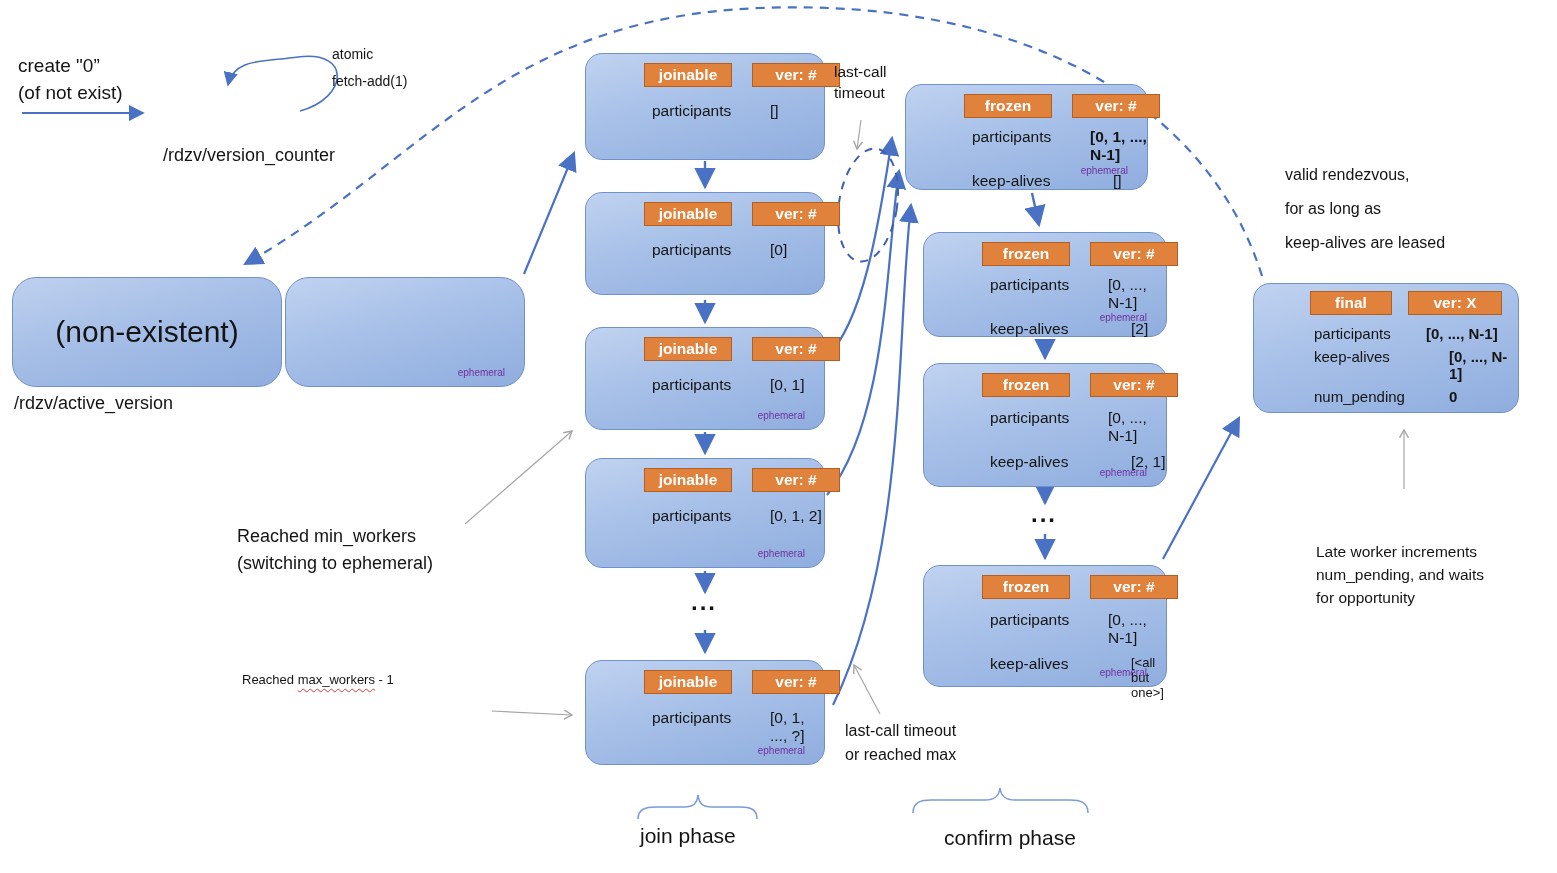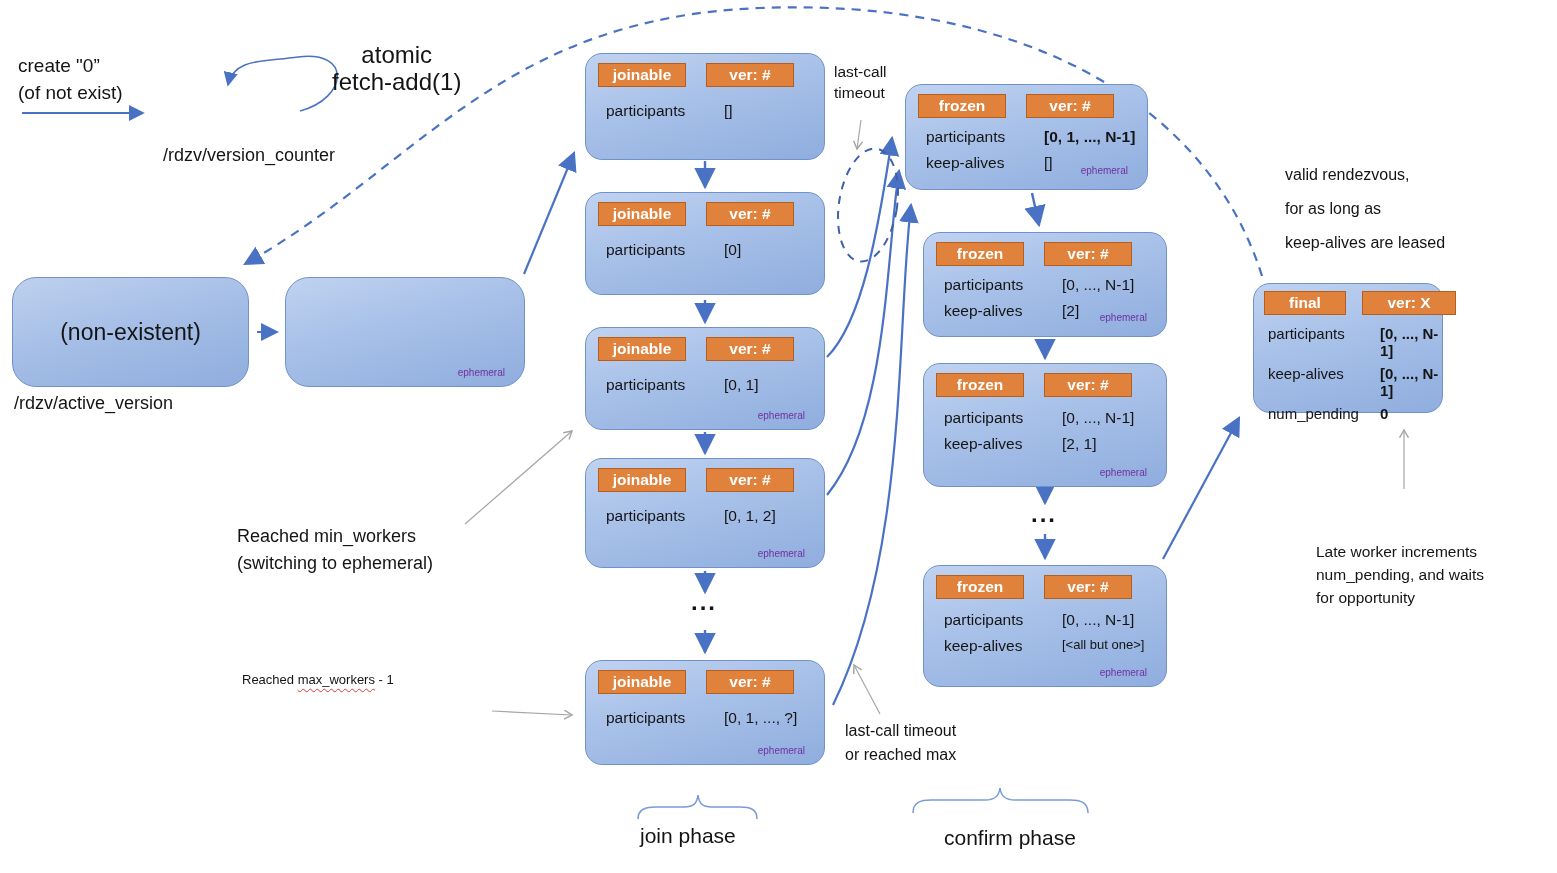--- a/index.html
+++ b/index.html
@@ -3,36 +3,36 @@
 <meta charset="utf-8">
 <style>
   html,body{margin:0;padding:0;background:#fff;}
   .canvas{position:relative;width:1557px;height:873px;background:#ffffff;
           font-family:"Liberation Sans",sans-serif;color:#141414;overflow:hidden;}
   .overlay{position:absolute;left:0;top:0;width:1557px;height:873px;z-index:1;}
 
   
   .sbox{position:absolute;z-index:2;box-sizing:border-box;
         background:linear-gradient(165deg,#c0d2f0 0%,#a7c0e8 45%,#8fadde 100%);
-        border:1.5px solid #7191cb;border-radius:17px;}
+        border:1.5px solid #7191cb;border-radius:17px;padding-left:46px;}
   .bigbox{position:absolute;z-index:2;box-sizing:border-box;
         background:linear-gradient(165deg,#bed0ee 0%,#a4bde6 50%,#8fadde 100%);
         border:1.5px solid #7191cb;border-radius:24px;
         display:flex;align-items:center;justify-content:center;}
   .vbox{position:absolute;z-index:2;box-sizing:border-box;
         background:linear-gradient(165deg,#bdd0ef 0%,#9ab7e4 100%);
         border:1.5px solid #7a9bd4;border-radius:9px;
         display:flex;align-items:center;justify-content:center;
         font-size:22px;}
   .badges{display:flex;gap:20px;padding:9px 0 0 12px;}
   .badge{display:inline-block;min-width:88px;text-align:center;background:#e0813c;
          border:1.5px solid #b35f22;color:#fff;font-weight:bold;font-size:15.5px;
          padding:2px 5px;box-sizing:border-box;}
   .row{display:flex;padding-left:20px;font-size:15.5px;margin-top:15px;}
-  .row.tight{margin-top:8px;}
+  .row.tight{margin-top:8px;gap:23px;}
   .row .k{width:118px;flex:none;}
   .final .row{font-size:15px;margin-top:10px;}
   .final .row.tight{margin-top:6px;}
   .final .row .k{width:112px;}
   .small-v{font-size:13px;}
   .bold{font-weight:bold;}
   .eph{position:absolute;right:19px;bottom:8px;color:#7030a0;font-size:10px;z-index:3;}
   .eph.inline-hi{bottom:13px;}
 
   
@@ -85,27 +85,27 @@
     <path d="M1404,489 L1404,430" stroke="#a6a6a6" stroke-width="1.2" fill="none" marker-end="url(#mG)"></path>
 
     <path d="M638,819 C638,809 646,807 656,807 L684,807 C694,807 697,803 698,795 C699,803 702,807 712,807 L740,807 C750,807 757,809 757,819" stroke="#7b9bd8" stroke-width="1.6" fill="none"></path>
     <path d="M913,813 C913,802 921,800 931,800 L985,800 C995,800 999,796 1000,788 C1001,796 1005,800 1015,800 L1070,800 C1080,800 1088,802 1088,813" stroke="#7b9bd8" stroke-width="1.6" fill="none"></path>
   </svg>
 
   <div class="ann" style="left:18px;top:52px;font-size:19px;line-height:27px;">
     <div>create "0”</div>
     <div>(of not exist)</div>
   </div>
-  <div class="ann" style="left:332px;top:41px;font-size:24px;line-height:27px;text-align:center;">
+  <div class="ann" style="left:332px;top:41px;font-size:14px;line-height:27px;">
     <div>atomic</div>
     <div>fetch-add(1)</div>
   </div>
   <div class="ann" style="left:163px;top:145px;font-size:18px;">/rdzv/version_counter</div>
 
-  <div class="bigbox" style="left:12px;top:277px;width:237px;height:110px;font-size:23px;">
+  <div class="bigbox" style="left:12px;top:277px;width:270px;height:110px;font-size:30px;">
     <span>(non-existent)</span>
   </div>
   <div class="ann" style="left:14px;top:393px;font-size:18px;">/rdzv/active_version</div>
 
   <div class="sbox" style="left:285px;top:277px;width:240px;height:110px;border-radius:24px;">
     <span class="eph">ephemeral</span>
   </div>
 
   <div class="sbox" style="left:585px;top:53px;width:240px;height:107px;">
     <div class="badges">
@@ -226,21 +226,21 @@
         <span class="k">participants</span>
         <span class="v">[0, ..., N-1]</span>
       </div>
     <div class="row tight">
         <span class="k">keep-alives</span>
         <span class="v small-v">[&lt;all but one&gt;]</span>
       </div>
     <span class="eph">ephemeral</span>
   </div>
 
-  <div class="sbox final" style="left:1253px;top:283px;width:190px;height:130px;">
+  <div class="sbox final" style="left:1253px;top:283px;width:266px;height:130px;">
     <div class="badges" style="gap:16px;padding-left:10px;padding-top:7px;">
       <span class="badge" style="min-width:82px;">final</span>
       <span class="badge" style="min-width:94px;">ver: X</span>
     </div>
     <div class="row" style="padding-left:14px;">
         <span class="k">participants</span>
         <span class="v bold">[0, ..., N-1]</span>
       </div>
     <div class="row tight" style="padding-left:14px;">
         <span class="k">keep-alives</span>

